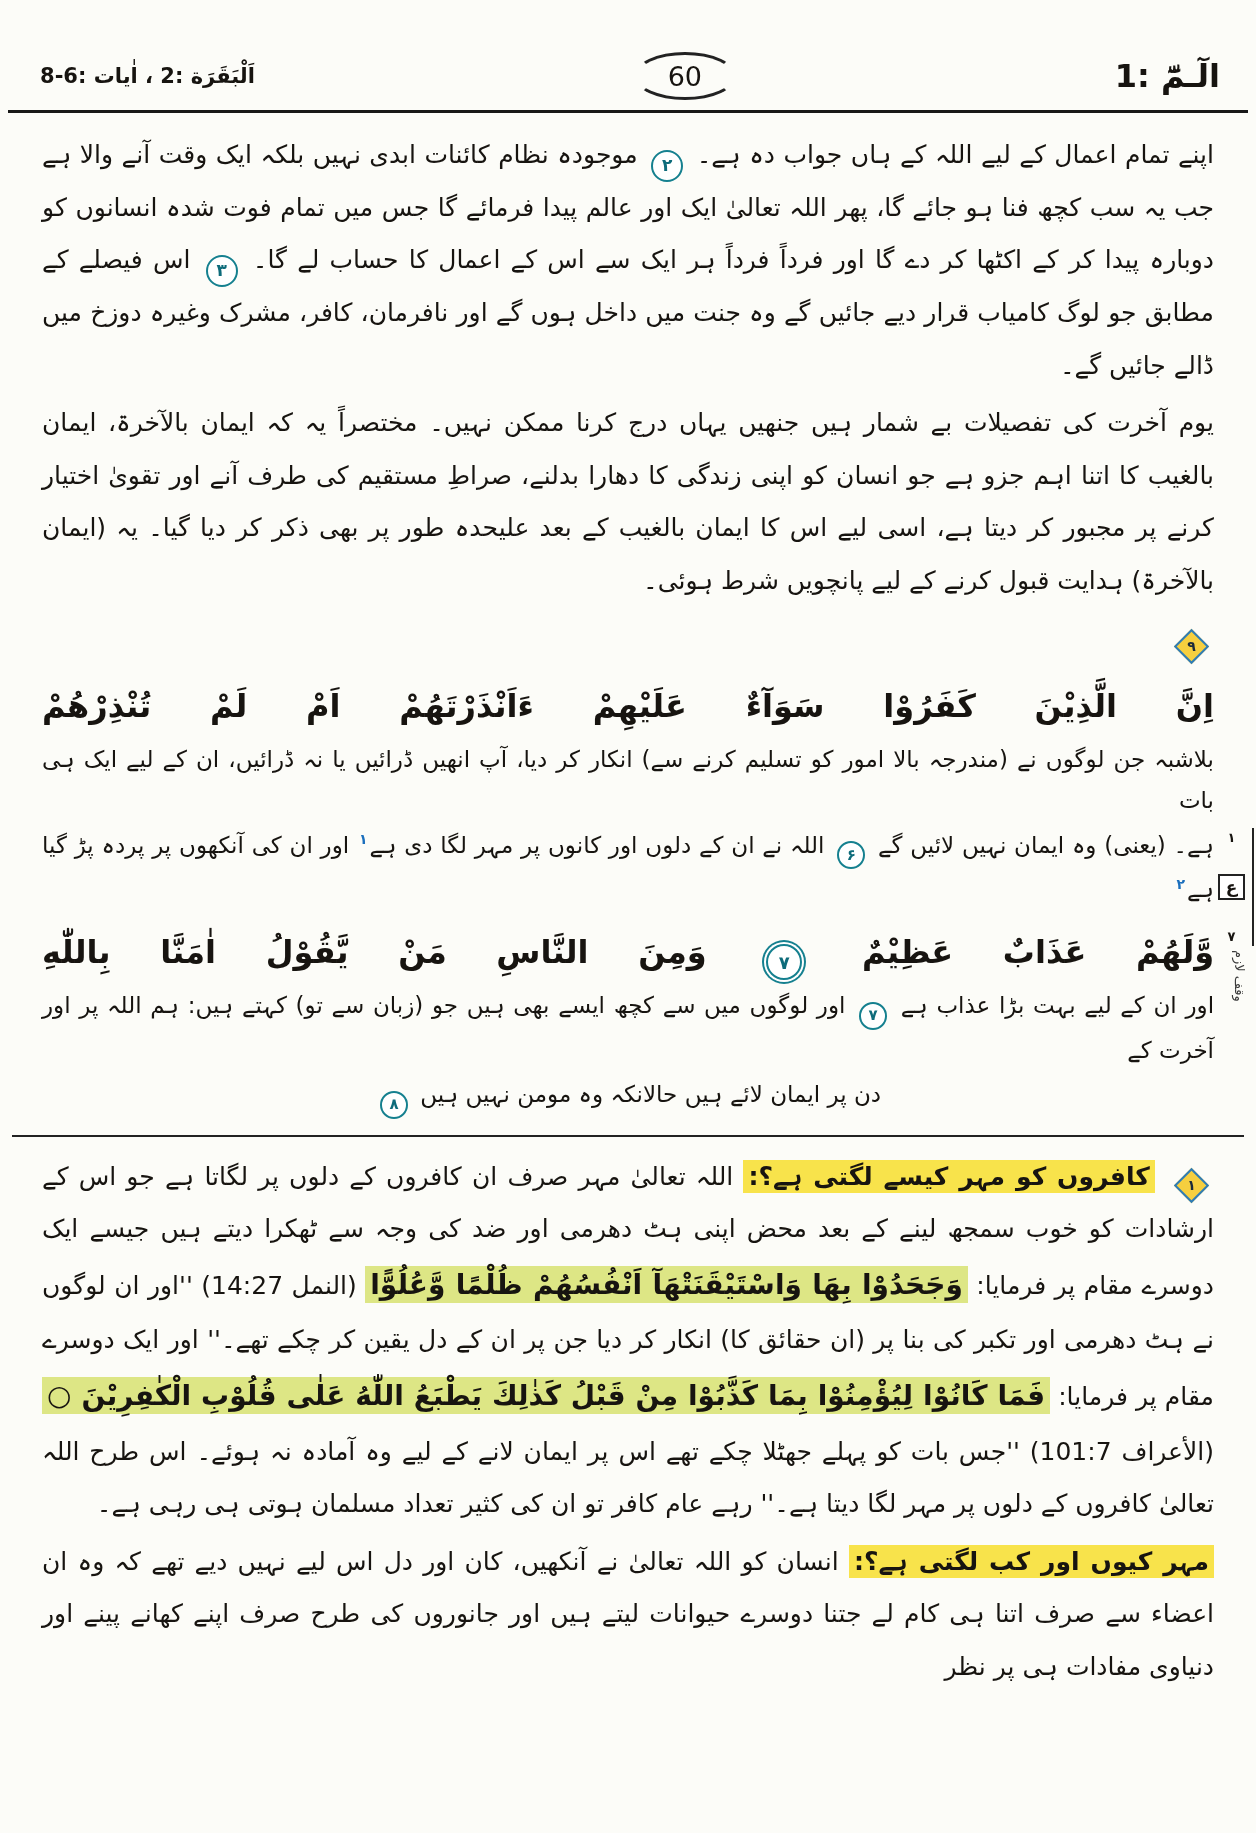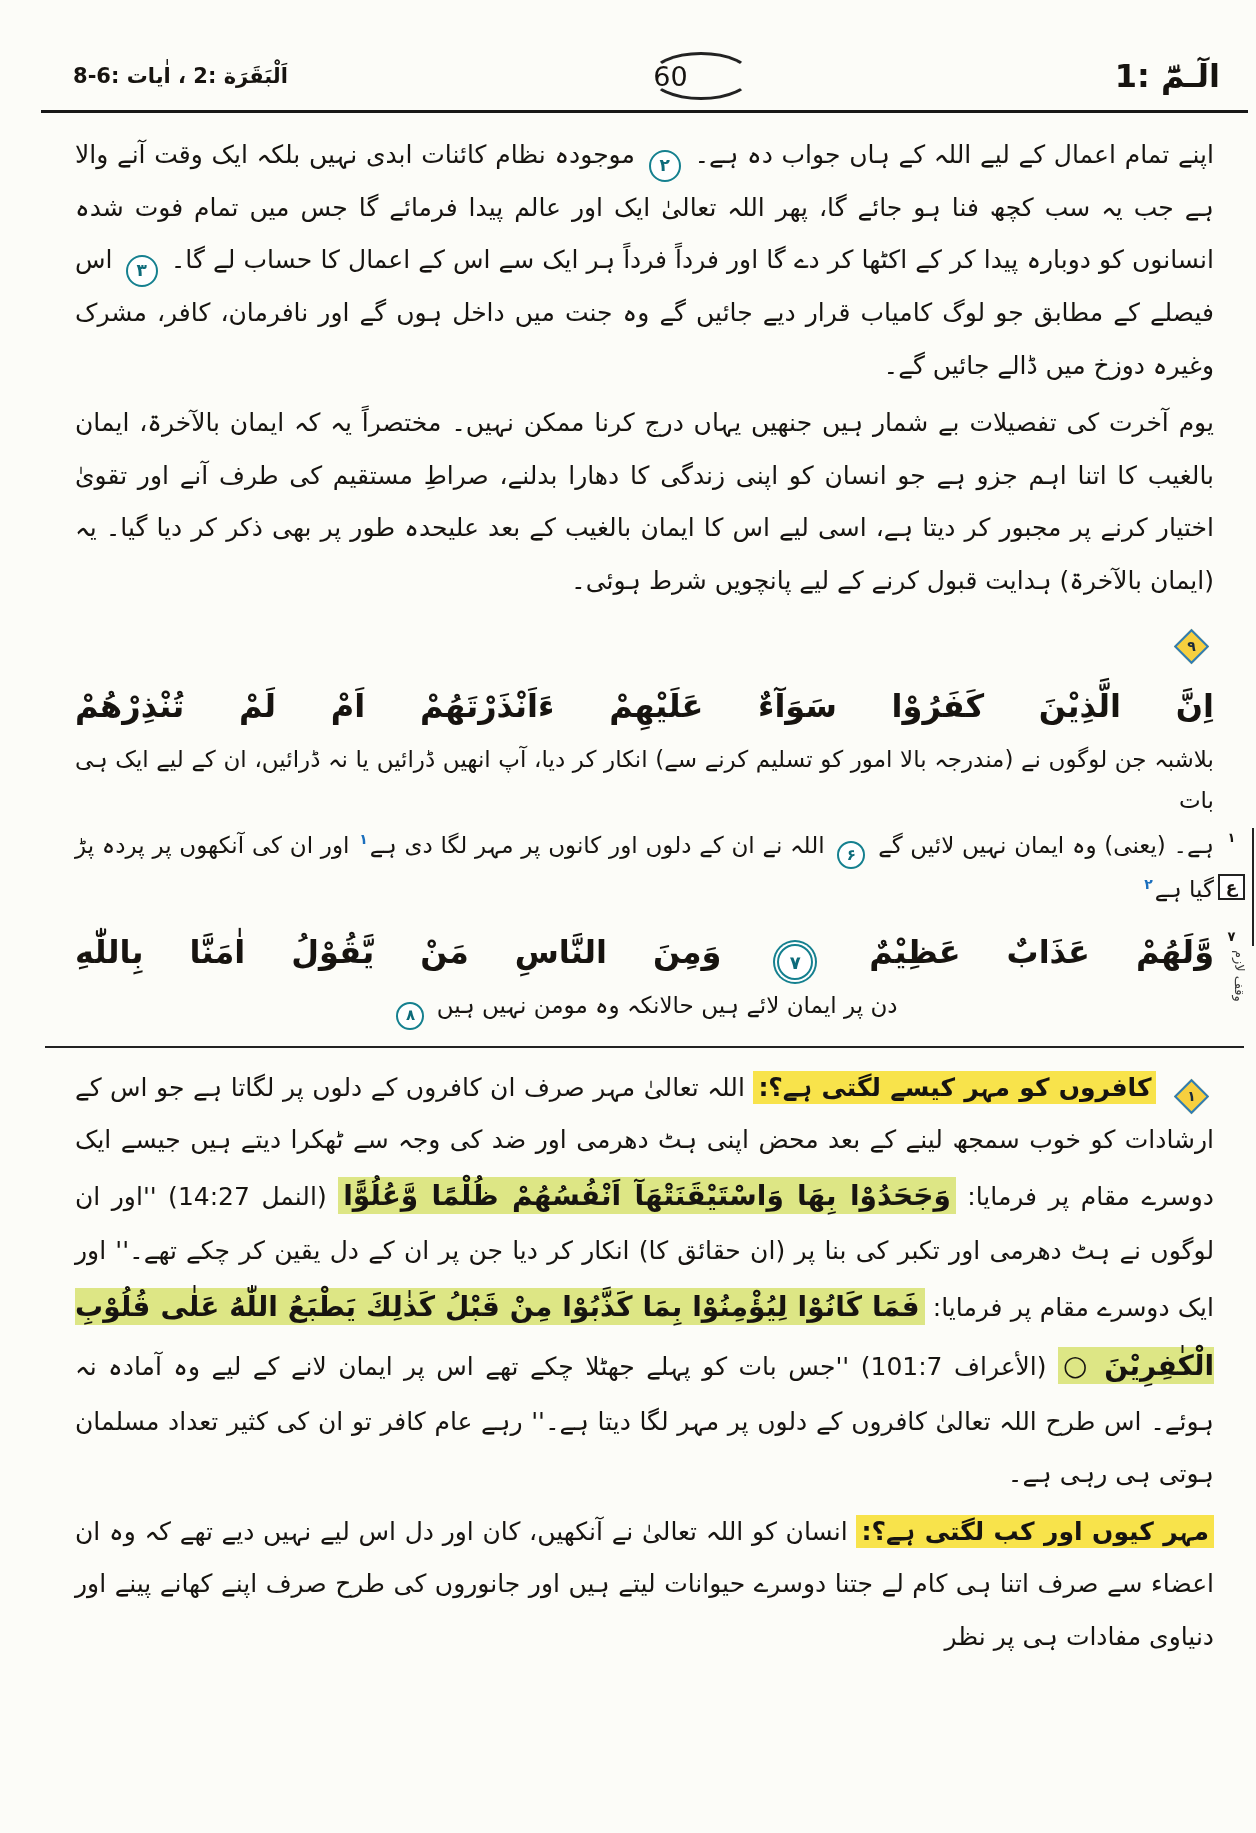--- a/index.html
+++ b/index.html
@@ -1,33 +1,32 @@
 <!DOCTYPE html>
 <html lang="ur" dir="ltr"><head>
 <meta charset="utf-8">
 <style>
   * { margin:0; padding:0; box-sizing:border-box; }
   html, body { background:#d9d9d4; }
   .page {
     width:1256px; height:1833px; margin:0 auto; position:relative;
     background:#fcfcf8; color:#171410; overflow:hidden;
     font-family:"DejaVu Sans", sans-serif;
-    padding-left:33px;
   }
   
   .page-header {
     display:flex; align-items:center; justify-content:space-between;
     padding:52px 36px 10px 40px;
   }
   .hdr-surah { font-size:21px; font-weight:bold; direction:rtl; }
   .hdr-juz   { font-size:32px; font-weight:bold; direction:rtl; }
   .page-oval {
     width:102px; height:48px; border:3px solid #222; border-radius:50%;
     border-left-color:transparent; border-right-color:transparent;
-    display:flex; align-items:center; 
+    display:flex; align-items:center; justify-content:center;
     font-size:27px; font-weight:500;
   }
   .header-rule { height:3px; background:#181818; margin:0 8px; }
 
   
   .content { padding:16px 42px 0 42px; direction:rtl; }
   .para {
     font-size:25px; line-height:2.1; text-align:justify; margin-bottom:5px;
   }
   .verse {
@@ -132,20 +131,25 @@
       <span class="cnum small">۶</span>
       <span>اللہ نے ان کے دلوں اور کانوں پر مہر لگا دی ہے</span><sup class="fn">۱</sup>
       <span>اور ان کی آنکھوں پر پردہ پڑ گیا ہے</span><sup class="fn">۲</sup>
     </p>
 
     <p class="verse">
       <span>وَّلَهُمْ عَذَابٌ عَظِیْمٌ</span>
       <span class="vnum">۷</span>
       <span>وَمِنَ النَّاسِ مَنْ یَّقُوْلُ اٰمَنَّا بِاللّٰهِ</span>
     </p>
+    <p class="trans">
+      <span>اور ان کے لیے بہت بڑا عذاب ہے</span>
+      <span class="cnum small">۷</span>
+      <span>اور لوگوں میں سے کچھ ایسے بھی ہیں جو (زبان سے تو) کہتے ہیں: ہم اللہ پر اور آخرت کے</span>
+    </p>
 
     <p class="trans centered">
       <span>دن پر ایمان لائے ہیں حالانکہ وہ مومن نہیں ہیں</span>
       <span class="cnum small">۸</span>
     </p>
 
     <div class="section-rule"></div>
 
     <p class="para">
       <span class="diamond"><i>۱</i></span>

